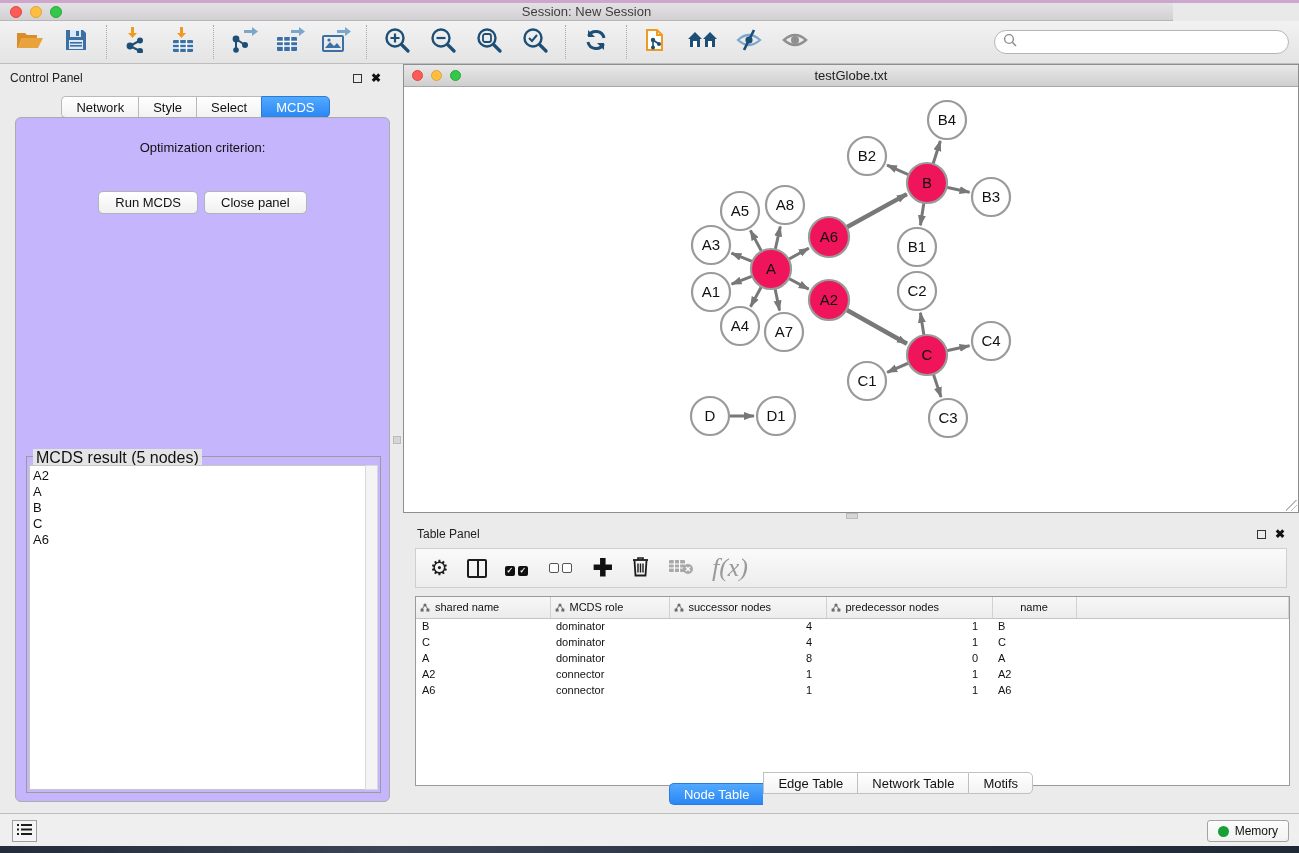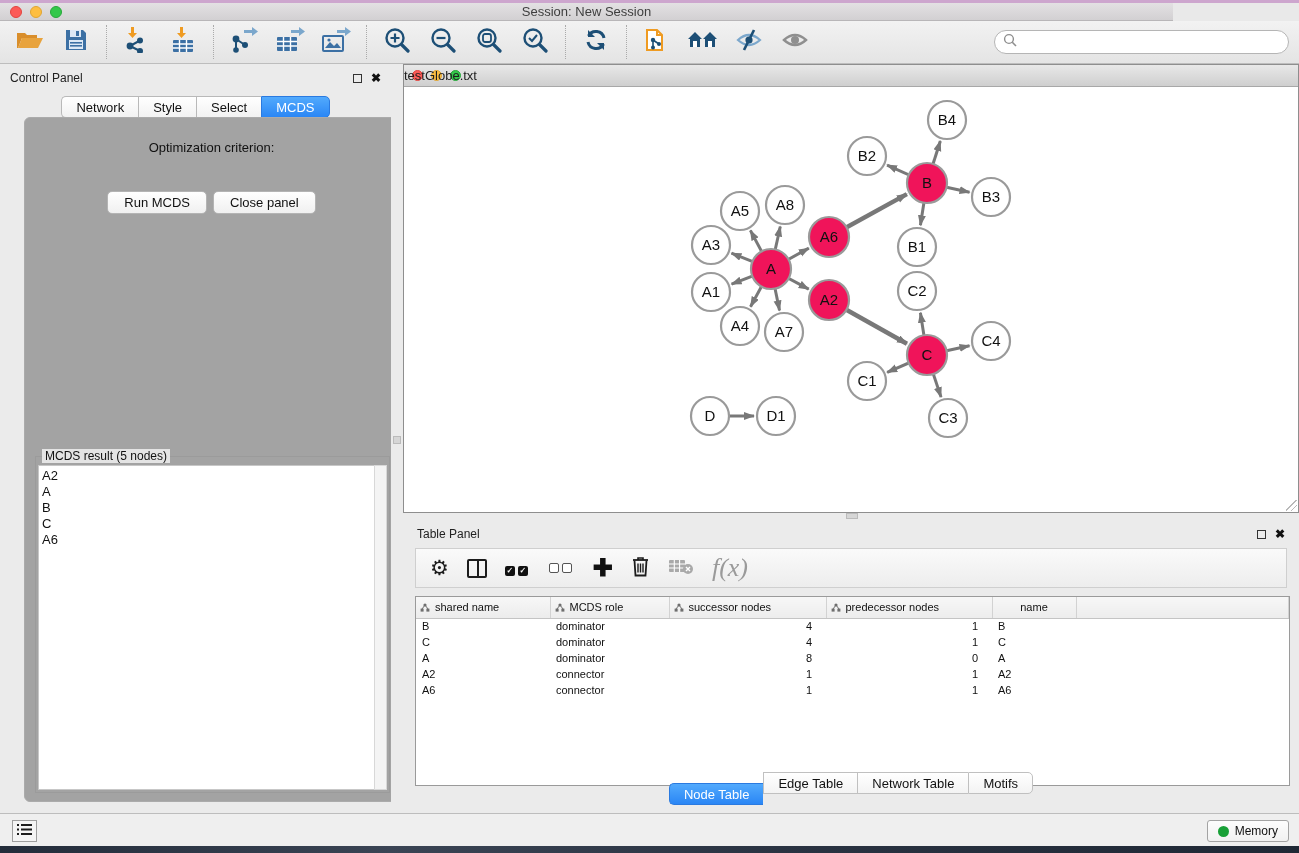--- a/index.html
+++ b/index.html
@@ -44,60 +44,60 @@
   .ico-float { width:9px; height:9px; border:1.5px solid #333; }
   .ico-close { font-size:12px; font-weight:bold; color:#111; line-height:9px; }
 
   .seg-tabs { display:flex; justify-content:center; margin-top:4px; }
   .seg { border:1px solid #b9b9b9; border-right:none; background:linear-gradient(#fff,#f2f2f2);
     font-size:13px; color:#111; padding:3px 14px; height:22px; display:flex; align-items:center; }
   .seg:first-child { border-radius:5px 0 0 5px; }
   .seg:last-child { border-radius:0 5px 5px 0; border-right:1px solid #b9b9b9; }
   .seg.active { background:linear-gradient(#52aafd,#2a86f5); color:#fff; border-color:#2a7ae0; }
 
-  .tab-body { position:absolute; left:24px; top:53px; width:375px; height:685px;
-    background:#a3a3a3; border:1px solid #ababab; border-radius:6px; }
+  .tab-body { position:absolute; left:15px; top:53px; width:375px; height:685px;
+    background:#c4b5fd; border:1px solid #ababab; border-radius:6px; }
   .opt-label { text-align:center; margin-top:22px; font-size:13px; color:#111; }
   .dropdown { position:absolute; left:35px; top:40px; width:305px; height:24px;
     background:#fff; border:1px solid #b4b4b4; border-radius:4px;
     display:flex; align-items:center; }
   .dropdown-text { flex:1; font-size:13px; color:#111; padding-left:8px; white-space:nowrap; }
   .dropdown-spin { width:20px; height:22px; background:linear-gradient(#5fb0fd,#2a86f5);
     border-radius:3px; margin-right:1px; display:flex; flex-direction:column;
     align-items:center; justify-content:center; color:#fff; font-size:7px; line-height:6px; }
   .btn-row { position:absolute; left:0; top:73px; width:100%; display:flex;
     justify-content:center; gap:6px; }
   .mac-btn { background:linear-gradient(#fff,#f0f0f0); border:1px solid #b4b4b4;
     border-radius:5px; font-size:13px; color:#111; padding:3px 16px; height:23px;
     font-family:"Liberation Sans",sans-serif; }
 
   .result-box { position:absolute; left:10px; top:338px; width:355px; height:337px;
     border:1px solid #9b9b9b; }
   .result-legend { position:absolute; left:6px; top:-8px; background:#e4e4e4;
-    font-size:12px; color:#111; padding:0 3px; }
+    font-size:16px; color:#111; padding:0 3px; }
   .result-list { position:absolute; left:2px; top:8px; width:338px; height:325px;
     background:#fff; border:1px solid #c7c7c7; overflow:hidden; padding:2px 0 0 3px; }
   .result-item { font-size:13px; color:#111; line-height:16px; }
   .result-scroll { position:absolute; right:2px; top:8px; width:13px; height:325px;
     background:#f4f4f4; border:1px solid #d8d8d8; }
 
   
   .v-divider { left:391px; top:0; width:12px; height:749px; background:#ebebeb; }
   .v-handle { position:absolute; left:2px; top:372px; width:8px; height:8px;
     background:#d6d6d6; border:1px solid #bbb; }
   .h-divider { left:403px; top:449px; width:896px; height:7px; background:#ebebeb; }
   .h-handle { position:absolute; left:443px; top:0; width:12px; height:6px;
     background:#d6d6d6; border:1px solid #bbb; }
 
   
   .net-window { left:403px; top:0px; width:896px; height:449px;
     border:1px solid #8e8e8e; background:#fff; }
   .net-titlebar { height:22px; background:linear-gradient(#e8e8e8,#cfcfcf);
     border-bottom:1px solid #a8a8a8; display:flex; align-items:center; position:relative; }
-  .net-title { position:absolute; left:0; right:0; font-size:13px; color:#1d1d1d; }
+  .net-title { position:absolute; left:0; right:0; text-align:center; font-size:13px; color:#1d1d1d; }
   .net-canvas { position:absolute; left:0; top:22px; width:894px; height:425px; background:#fff; }
   .resize-grip { position:absolute; right:1px; bottom:1px; width:11px; height:11px;
     background:
       linear-gradient(135deg, transparent 45%, #b9b9b9 45%, #b9b9b9 52%, transparent 52%,
       transparent 70%, #b9b9b9 70%, #b9b9b9 77%, transparent 77%); }
 
   
   .table-panel { left:403px; top:456px; width:896px; height:293px; background:#ebebeb; }
   .tp-toolbar { position:absolute; left:12px; top:28px; width:872px; height:40px;
     background:linear-gradient(#fafafa,#ededed); border:1px solid #cfcfcf;

